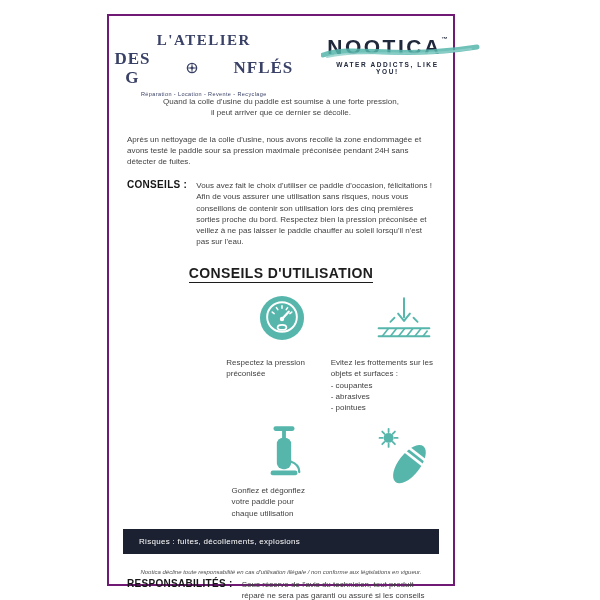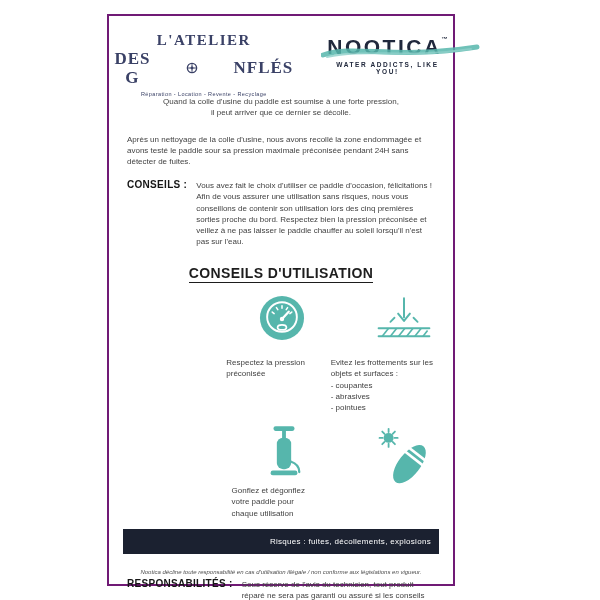--- a/index.html
+++ b/index.html
@@ -36,21 +36,21 @@
 
   
   .usage-heading { text-align:center; margin-top:17px; }
   .usage-heading span { font-size:14px; font-weight:bold; color:#1d1d1d; letter-spacing:.4px; border-bottom:1.4px solid #1d1d1d; padding-bottom:1px; }
   .tips { display:grid; grid-template-columns:176px 1fr; column-gap:4px; row-gap:10px; margin-top:13px; padding:0 8px; }
   .tip { display:flex; align-items:flex-end;flex-direction:column; }
   .tip-icon { flex:0 0 58px; display:flex; justify-content:center; }
   .tip-text { font-size:8px; line-height:1.4; color:#424242; white-space:pre-line; padding-top:4px; }
 
   
-  .banner { margin:10px 2px 0 2px; background:#1b2130; color:#ffffff; text-align:right; font-size:8px; letter-spacing:.3px; padding:8px 8px; }
+  .banner { margin:10px 2px 0 2px; background:#1b2130; color:#ffffff; text-align:left; font-size:8px; letter-spacing:.3px; padding:8px 16px; }
 
   
   .footer { position:absolute; left:0; right:0; bottom:9px; text-align:center; font-size:6px; font-style:italic; color:#4c4c4c; }
 
   svg { display:block; }
 </style>
 </head>
 <body>
 
 <div class="canvas">

